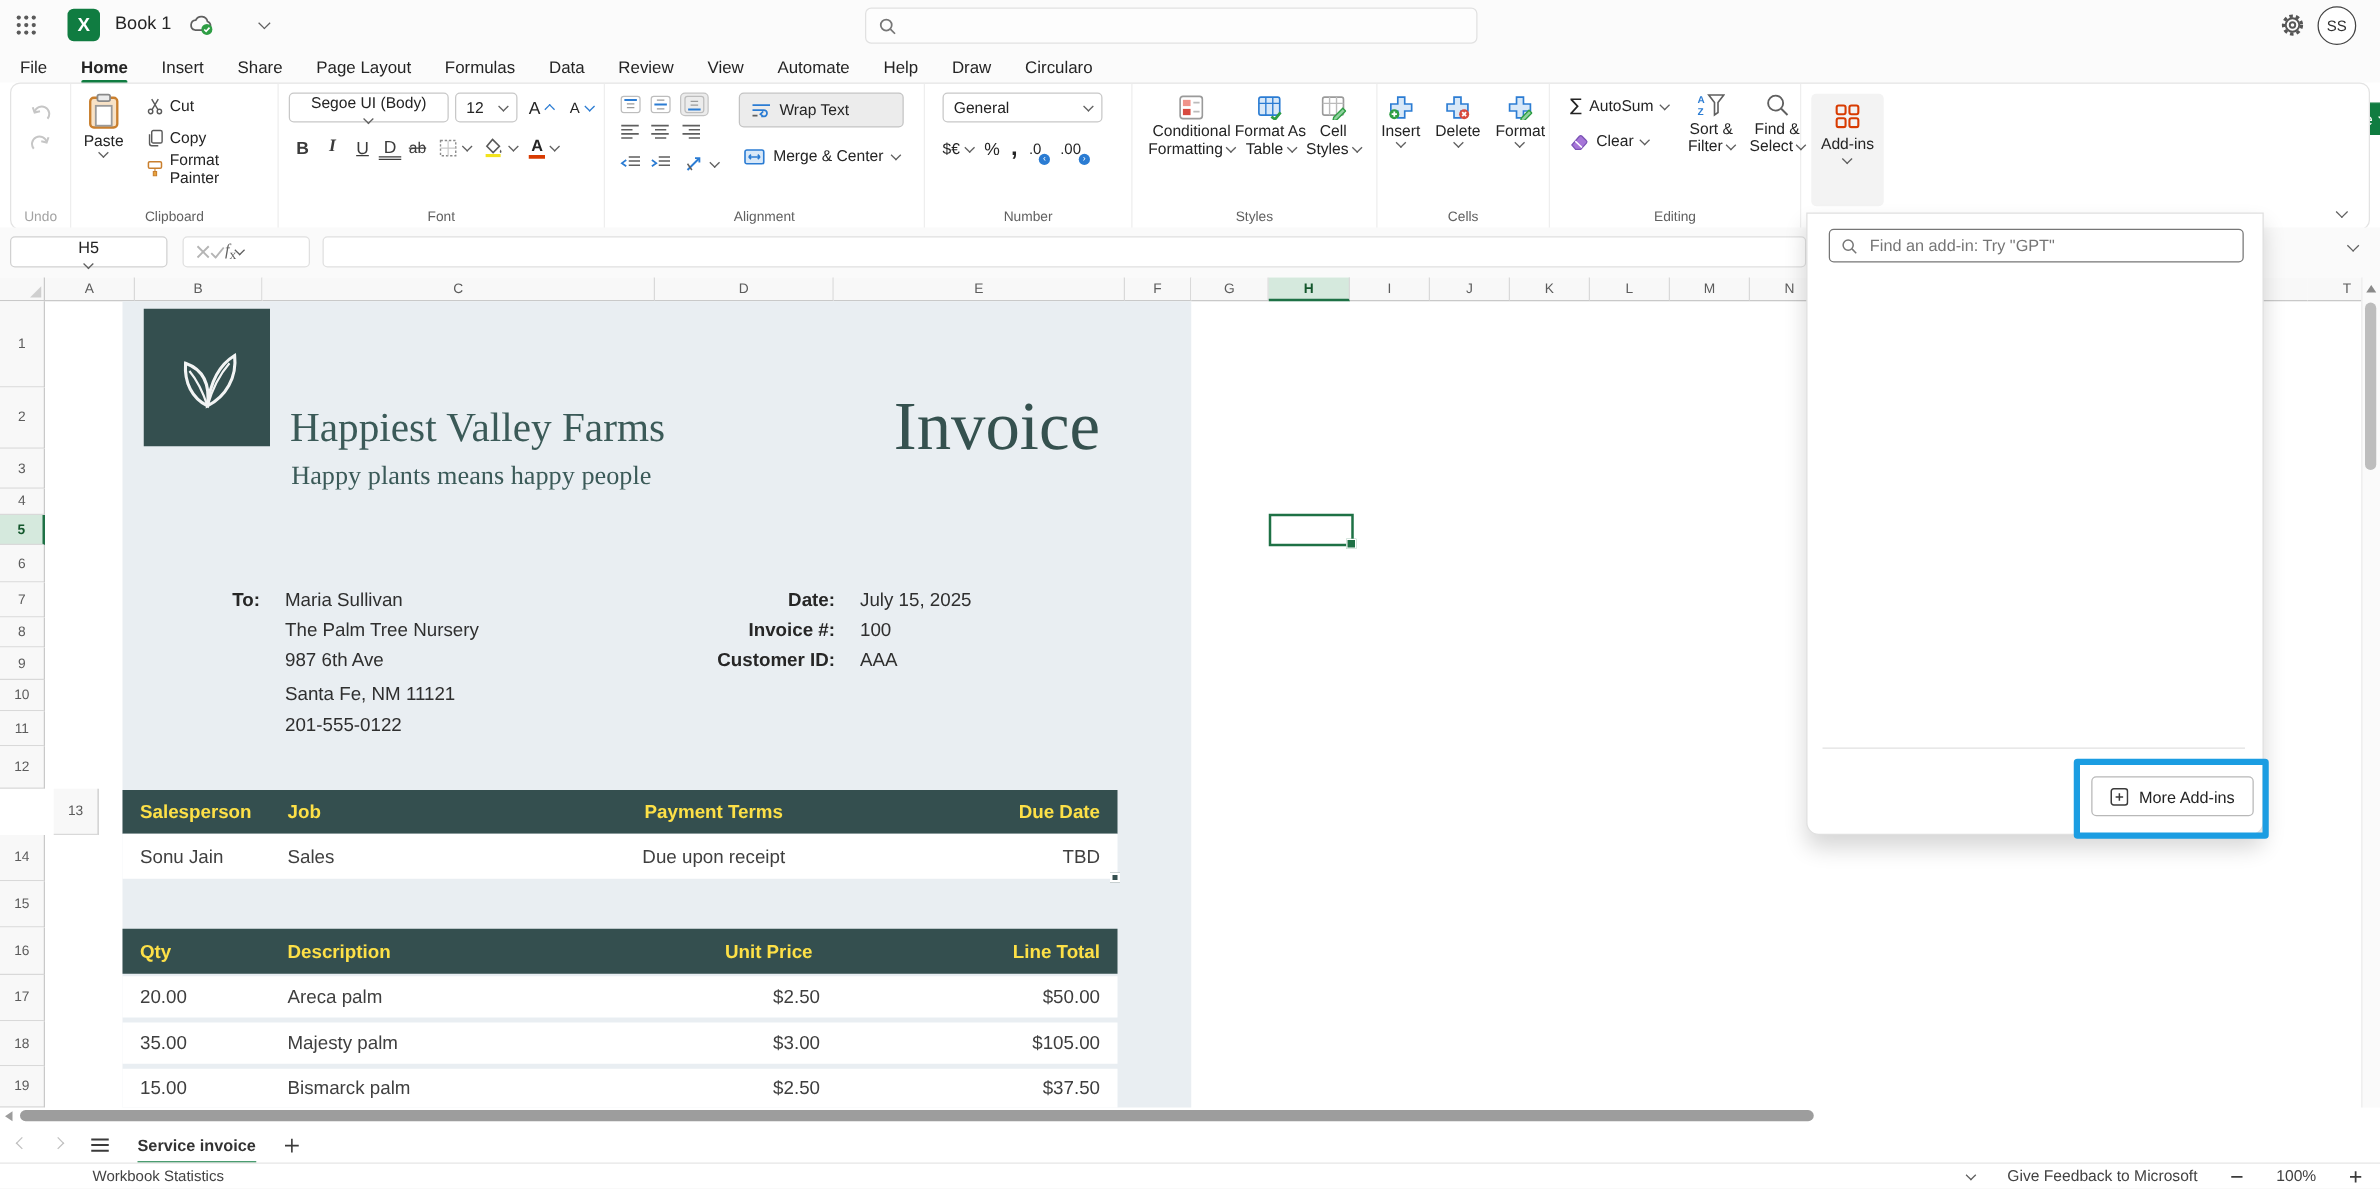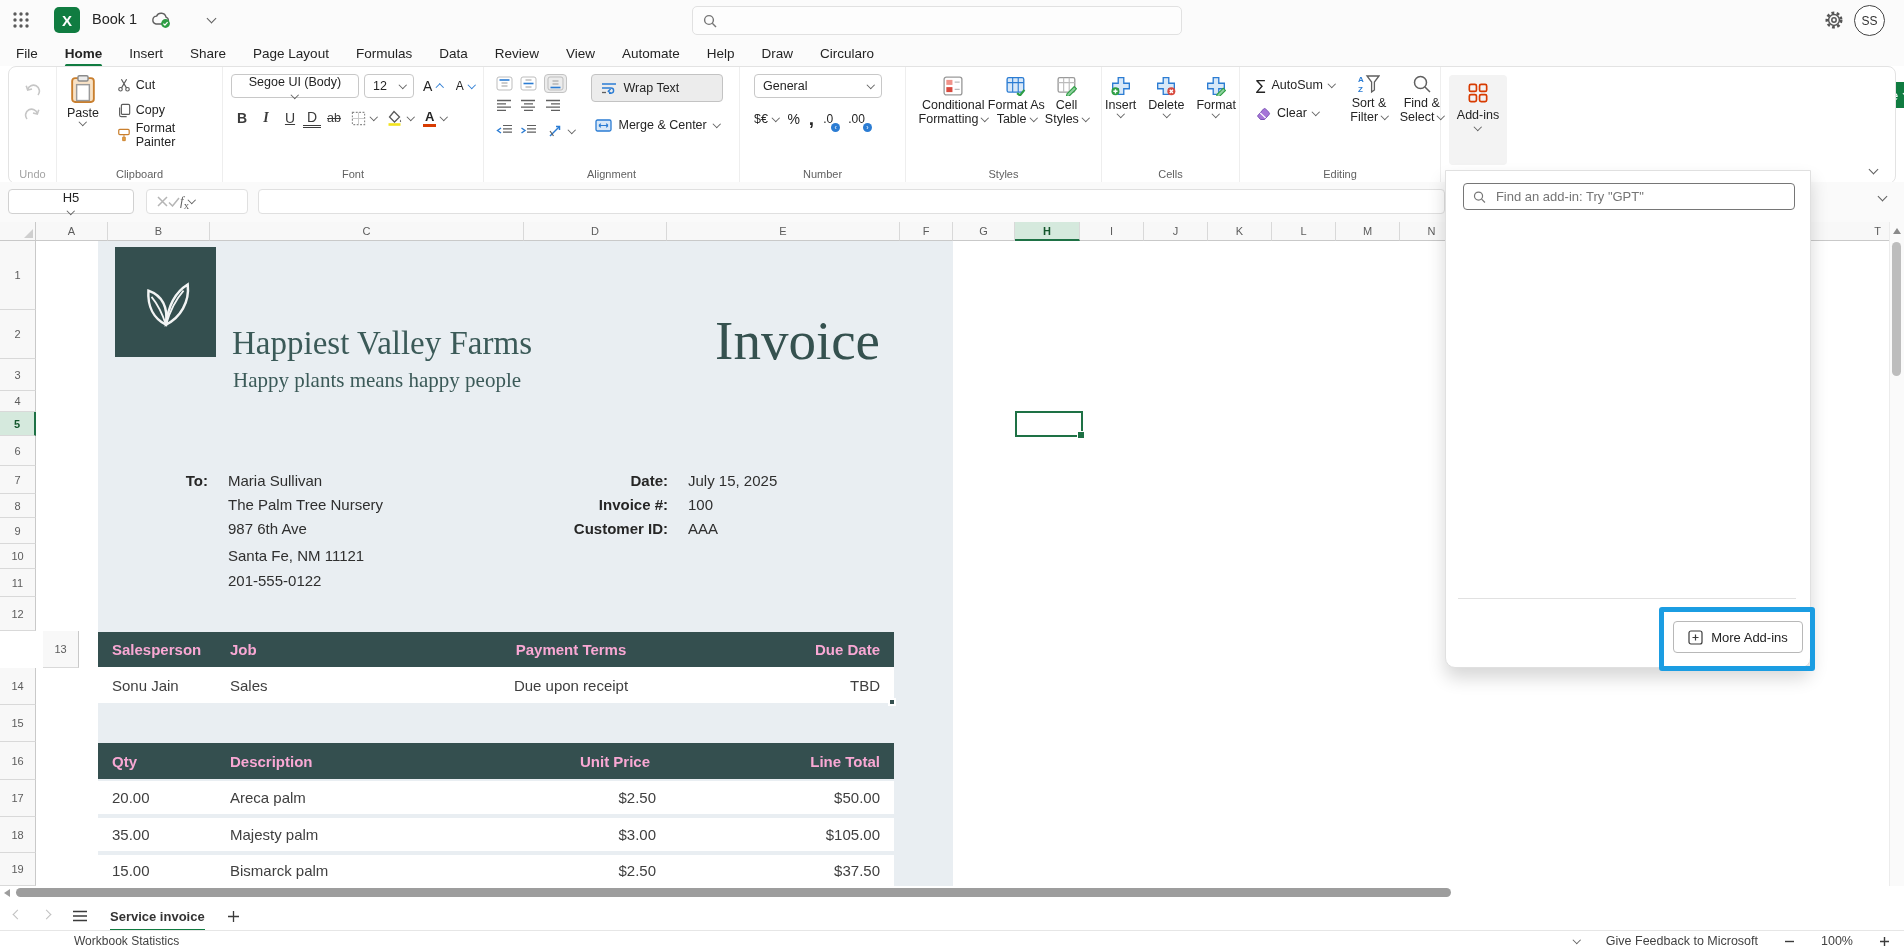--- a/index.html
+++ b/index.html
@@ -74,21 +74,21 @@
   .logo{position:absolute;left:17px;top:6px;width:101px;height:110px;background:#344f4f;display:flex;align-items:center;justify-content:center;}
   .company{position:absolute;left:134px;top:84px;font-family:"Liberation Serif","DejaVu Serif",serif;font-size:33px;color:#3b5a58;}
   .tagline{position:absolute;left:135px;top:127px;font-family:"Liberation Serif","DejaVu Serif",serif;font-size:21px;color:#3b5a58;}
   .invtitle{position:absolute;right:73px;top:68px;font-family:"Liberation Serif","DejaVu Serif",serif;font-size:55px;color:#35514f;}
   .toLabel{position:absolute;left:60px;width:50px;text-align:right;font-weight:700;font-size:15px;color:#262626;}
   .toLine{position:absolute;left:130px;font-size:15px;color:#2f2f2f;}
   .metarow{position:absolute;left:300px;width:520px;display:flex;font-size:15px;}
   .mlabel{width:270px;text-align:right;font-weight:700;color:#262626;}
   .mval{margin-left:20px;color:#2f2f2f;}
   .ttable{position:absolute;left:0;width:796px;}
-  .thead{display:grid;grid-template-columns:118px 250px 210px 1fr;align-items:center;background:#344f4f;color:#f9a8d4;
+  .thead{display:grid;grid-template-columns:118px 250px 210px 1fr;align-items:center;background:#344f4f;color:#fde047;
          font-weight:700;font-size:15px;}
   .trow{display:grid;grid-template-columns:118px 250px 210px 1fr;align-items:center;background:#fff;color:#3f3f3f;font-size:15px;}
   .c1{padding-left:14px;} .c2{padding-left:14px;} .c3{text-align:center;} .c4{text-align:right;padding-right:14px;}
   .thandle{position:absolute;width:8px;height:8px;background:#344f4f;border:2px solid #fff;box-sizing:border-box;}
   
   .selcell{position:absolute;left:1015px;top:411px;width:64px;height:22px;border:2px solid #1e7145;z-index:5;}
   .selcell::after{content:"";position:absolute;right:-4px;bottom:-4px;width:6px;height:6px;background:#1e7145;border:1px solid #fff;}
   
   .panel{position:absolute;left:1445px;top:170px;width:366px;height:498px;background:#fff;border:1px solid #e0e0e0;
          border-radius:0 0 10px 10px;box-shadow:0 10px 18px rgba(0,0,0,.16);z-index:40;box-sizing:border-box;}

